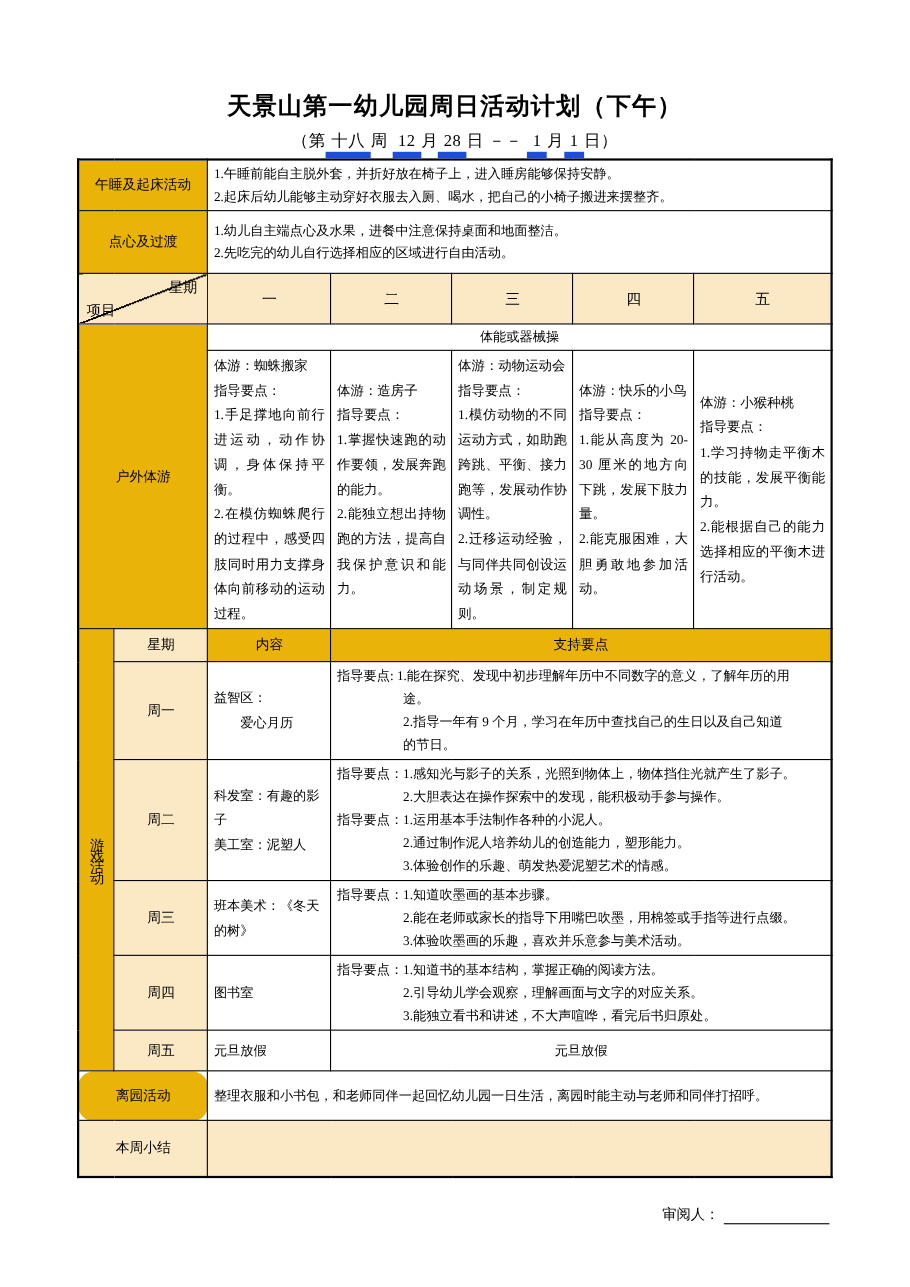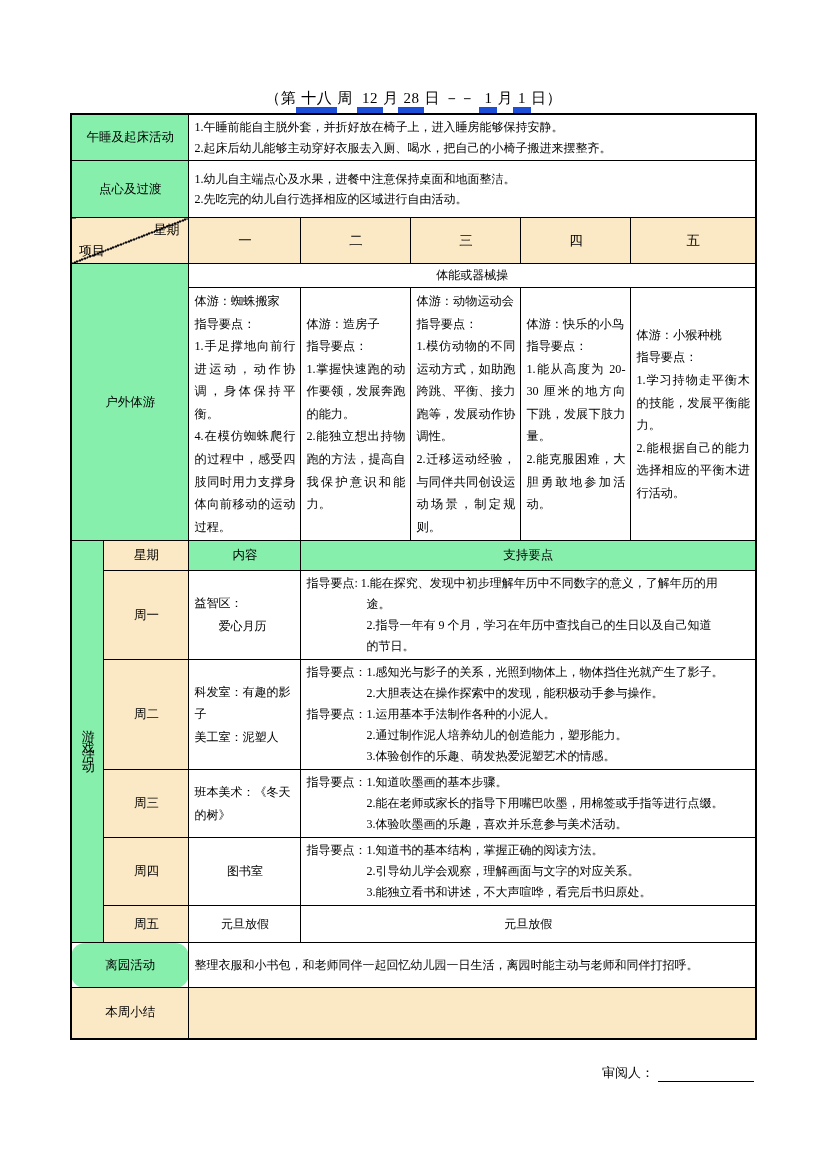--- a/index.html
+++ b/index.html
@@ -43,40 +43,40 @@
     font-size: 12px;
   }
   table.plan td {
     border: 1px solid #000;
     padding: 2px 5px;
     vertical-align: middle;
     overflow: hidden;
   }
   td.bt2 { border-top-width: 2px; }
 
-  .bg-gray  { background: #86efac; }
+  .bg-gray  { background: #eab308; }
   .bg-cream { background: #fbe8c5; }
 
   td.rowlabel { text-align: center; font-size: 12.5px; }
   td.pre { white-space: pre-wrap; line-height: 1.7; }
   td.daycell {
     white-space: pre-wrap;
     vertical-align: top;
     text-align: justify;
     line-height: 1.85;
     padding: 3px 5px;
     font-size: 12.2px;
   }
   td.daycell.vmid { vertical-align: middle; }
   td.banner { text-align: center; font-size: 12px; }
   td.dayhead { text-align: center; font-size: 13.5px; }
   td.support { white-space: pre-wrap; vertical-align: top; line-height: 1.75; padding: 2px 6px; }
   td.support.center { text-align: center; vertical-align: middle; }
   td.content { white-space: pre-wrap; line-height: 1.9; }
-  td.content.center { text-align: center; }
+  td.content.center { text-align: left; }
 
   
   td.corner {
     position: relative;
     background:
       linear-gradient(to bottom right,
         rgba(0,0,0,0) calc(50% - 0.8px),
         #000 calc(50% - 0.8px),
         #000 calc(50% + 0.8px),
         rgba(0,0,0,0) calc(50% + 0.8px)),
@@ -124,20 +124,21 @@
     height: 14px;
     vertical-align: bottom;
     margin-left: 4px;
   }
 </style>
 </head>
 <body>
 
 <div class="page">
 
+  <div class="doc-title">天景山第一幼儿园周日活动计划（下午）</div>
 
   <div class="doc-subtitle"><span>（第</span><span class="u">十八</span><span>周</span>
     <span class="u">12</span><span>月</span><span class="u">28</span><span>日</span>
     <span>－－</span>
     <span class="u">1</span><span>月</span><span class="u">1</span><span>日）</span>
   </div>
 
 
   <table class="plan">
     <colgroup>
@@ -177,21 +178,21 @@
 
     <tr class="r-banner">
       <td class="rowlabel bg-gray" colspan="2" rowspan="2">户外体游</td>
       <td class="banner" colspan="5">体能或器械操</td>
     </tr>
 
     <tr class="r-outdoor">
       <td class="daycell vmid">体游：蜘蛛搬家
 指导要点：
 1.手足撑地向前行进运动，动作协调，身体保持平衡。
-4.在模仿蜘蛛爬行的过程中，感受四肢同时用力支撑身体向前移动的运动过程。</td>
+2.在模仿蜘蛛爬行的过程中，感受四肢同时用力支撑身体向前移动的运动过程。</td>
       <td class="daycell">体游：造房子
 指导要点：
 1.掌握快速跑的动作要领，发展奔跑的能力。
 2.能独立想出持物跑的方法，提高自我保护意识和能力。</td>
       <td class="daycell">体游：动物运动会
 指导要点：
 1.模仿动物的不同运动方式，如助跑跨跳、平衡、接力跑等，发展动作协调性。
 2.迁移运动经验，与同伴共同创设运动场景，制定规则。</td>
       <td class="daycell">体游：快乐的小鸟
 指导要点：

